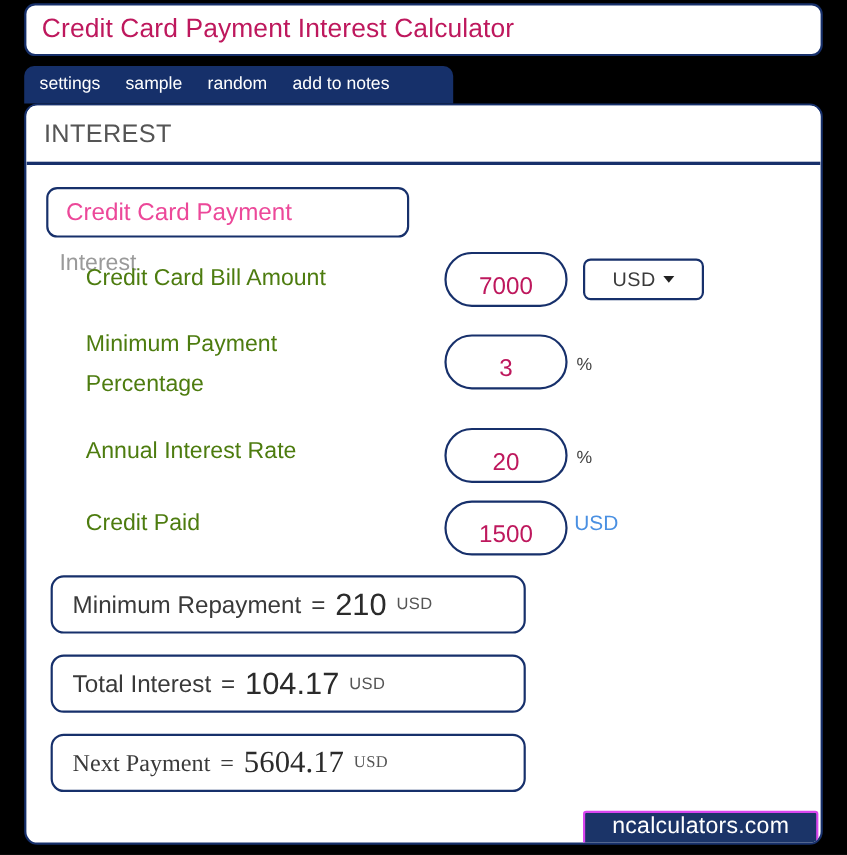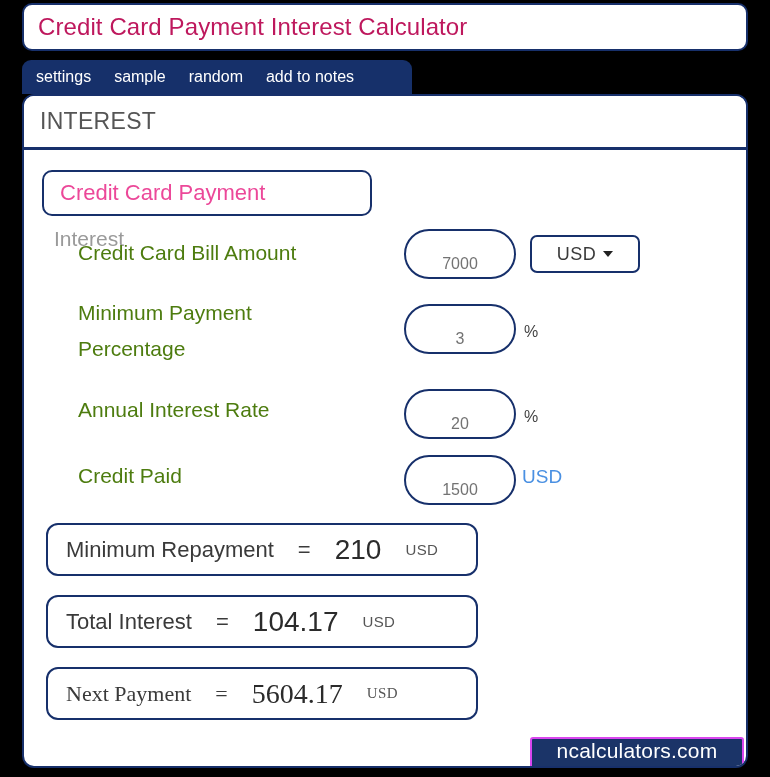--- a/index.html
+++ b/index.html
@@ -159,22 +159,22 @@
     border: 2px solid #17306b;
     border-radius: 25px;
     width: 112px;
     height: 50px;
     display: flex;
     align-items: flex-end;
     justify-content: center;
     padding-bottom: 4px;
   }
   .pill-value {
-    font-size: 16px;
-    color: #737373;
+    font-size: 22px;
+    color: #be185d;
   }
   .unit-pct {
     position: absolute;
     font-size: 16px;
     color: #444444;
   }
   .unit-usd {
     position: absolute;
     font-size: 19px;
     color: #4a90e2;
@@ -213,21 +213,21 @@
     left: 22px;
     box-sizing: border-box;
     background: #ffffff;
     border: 2px solid #17306b;
     border-radius: 12px;
     width: 432px;
     height: 53px;
     display: flex;
     align-items: center;
     padding-left: 18px;
-    gap: 24px;
+    gap: 9px;
   }
   .result-label { font-size: 22px; color: #3a3a3a; white-space: nowrap; }
   .result-eq    { font-size: 22px; color: #3a3a3a; }
   .result-value { font-size: 28px; color: #2b2b2b; white-space: nowrap; }
   .result-unit  { font-size: 15px; color: #555555; letter-spacing: 0.4px; }
 
   
   .footer-badge {
     position: absolute;
     left: 506px;

